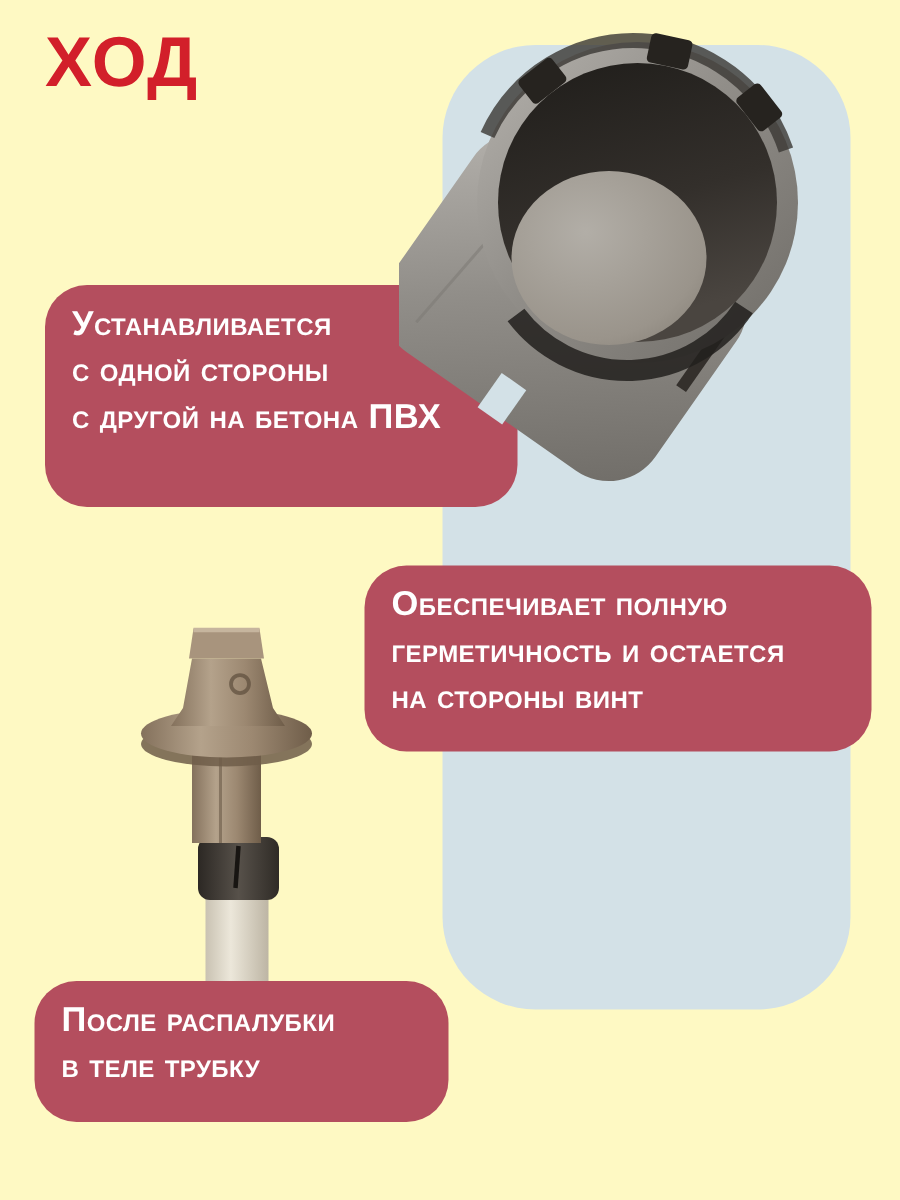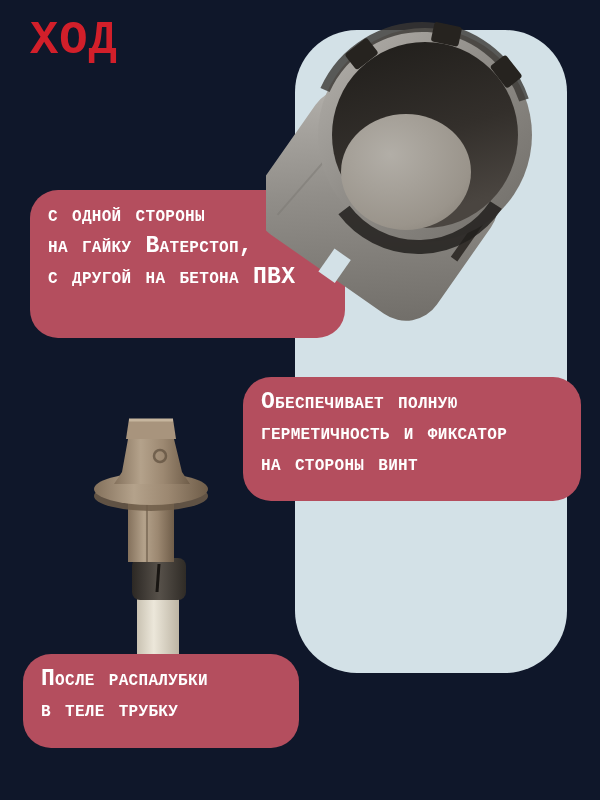--- a/index.html
+++ b/index.html
@@ -1,18 +1,18 @@
 <!DOCTYPE html>
 <html><head>
 <meta charset="utf-8">
 <style>
   html,body { margin:0; padding:0; background:#ffffff; }
   .page {
-    position:relative; width:600px; height:800px; background:#0f172a;
-    overflow:hidden; font-family:Liberation Mono, monospace;
+    position:relative; width:600px; height:800px; background:#fef9c3;
+    overflow:hidden; font-family:Liberation Sans, sans-serif;
   }
   .panel {
     position:absolute; left:295px; top:30px; width:272px; height:643px;
     background:#d3e1e7; border-radius:62px; z-index:1;
   }
   .title {
     position:absolute; left:30px; top:16px; z-index:2;
     color:#d21f2a; font-size:47px; font-weight:bold; line-height:49px;
     letter-spacing:1px;
   }
@@ -107,28 +107,28 @@
     <line x1="77" y1="100" x2="77" y2="170" stroke="#5e4e3c" stroke-width="2" opacity="0.5"></line>
     <ellipse cx="81" cy="104" rx="57" ry="15" fill="#6f5d49" opacity="0.85"></ellipse>
     <ellipse cx="81" cy="97" rx="57" ry="16" fill="url(#gTan)"></ellipse>
     <path d="M 44 92 L 52 80 L 58 47 L 104 47 L 112 80 L 120 92 Z" fill="url(#gTan)"></path>
     <polygon points="59,27 103,27 106,47 56,47" fill="#a8947d"></polygon>
     <line x1="59" y1="28" x2="103" y2="28" stroke="#c6b59e" stroke-width="3"></line>
     <circle cx="90" cy="64" r="6" fill="none" stroke="#5c4d3c" stroke-width="2.5" opacity="0.7"></circle>
   </svg>
 
   <div class="callout" id="callout-install">
+    <div class="line">Устанавливается</div>
     <div class="line">с одной стороны</div>
-    <div class="line">на гайку Ватерстоп,</div>
     <div class="line">с другой на бетона ПВХ</div>
   </div>
 
   <div class="callout" id="callout-seal">
     <div class="line">Обеспечивает полную</div>
-    <div class="line">герметичность и фиксатор</div>
+    <div class="line">герметичность и остается</div>
     <div class="line">на стороны винт</div>
   </div>
 
   <div class="callout" id="callout-remains">
     <div class="line">После распалубки</div>
     <div class="line">в теле трубку</div>
   </div>
 
 </div>
 

